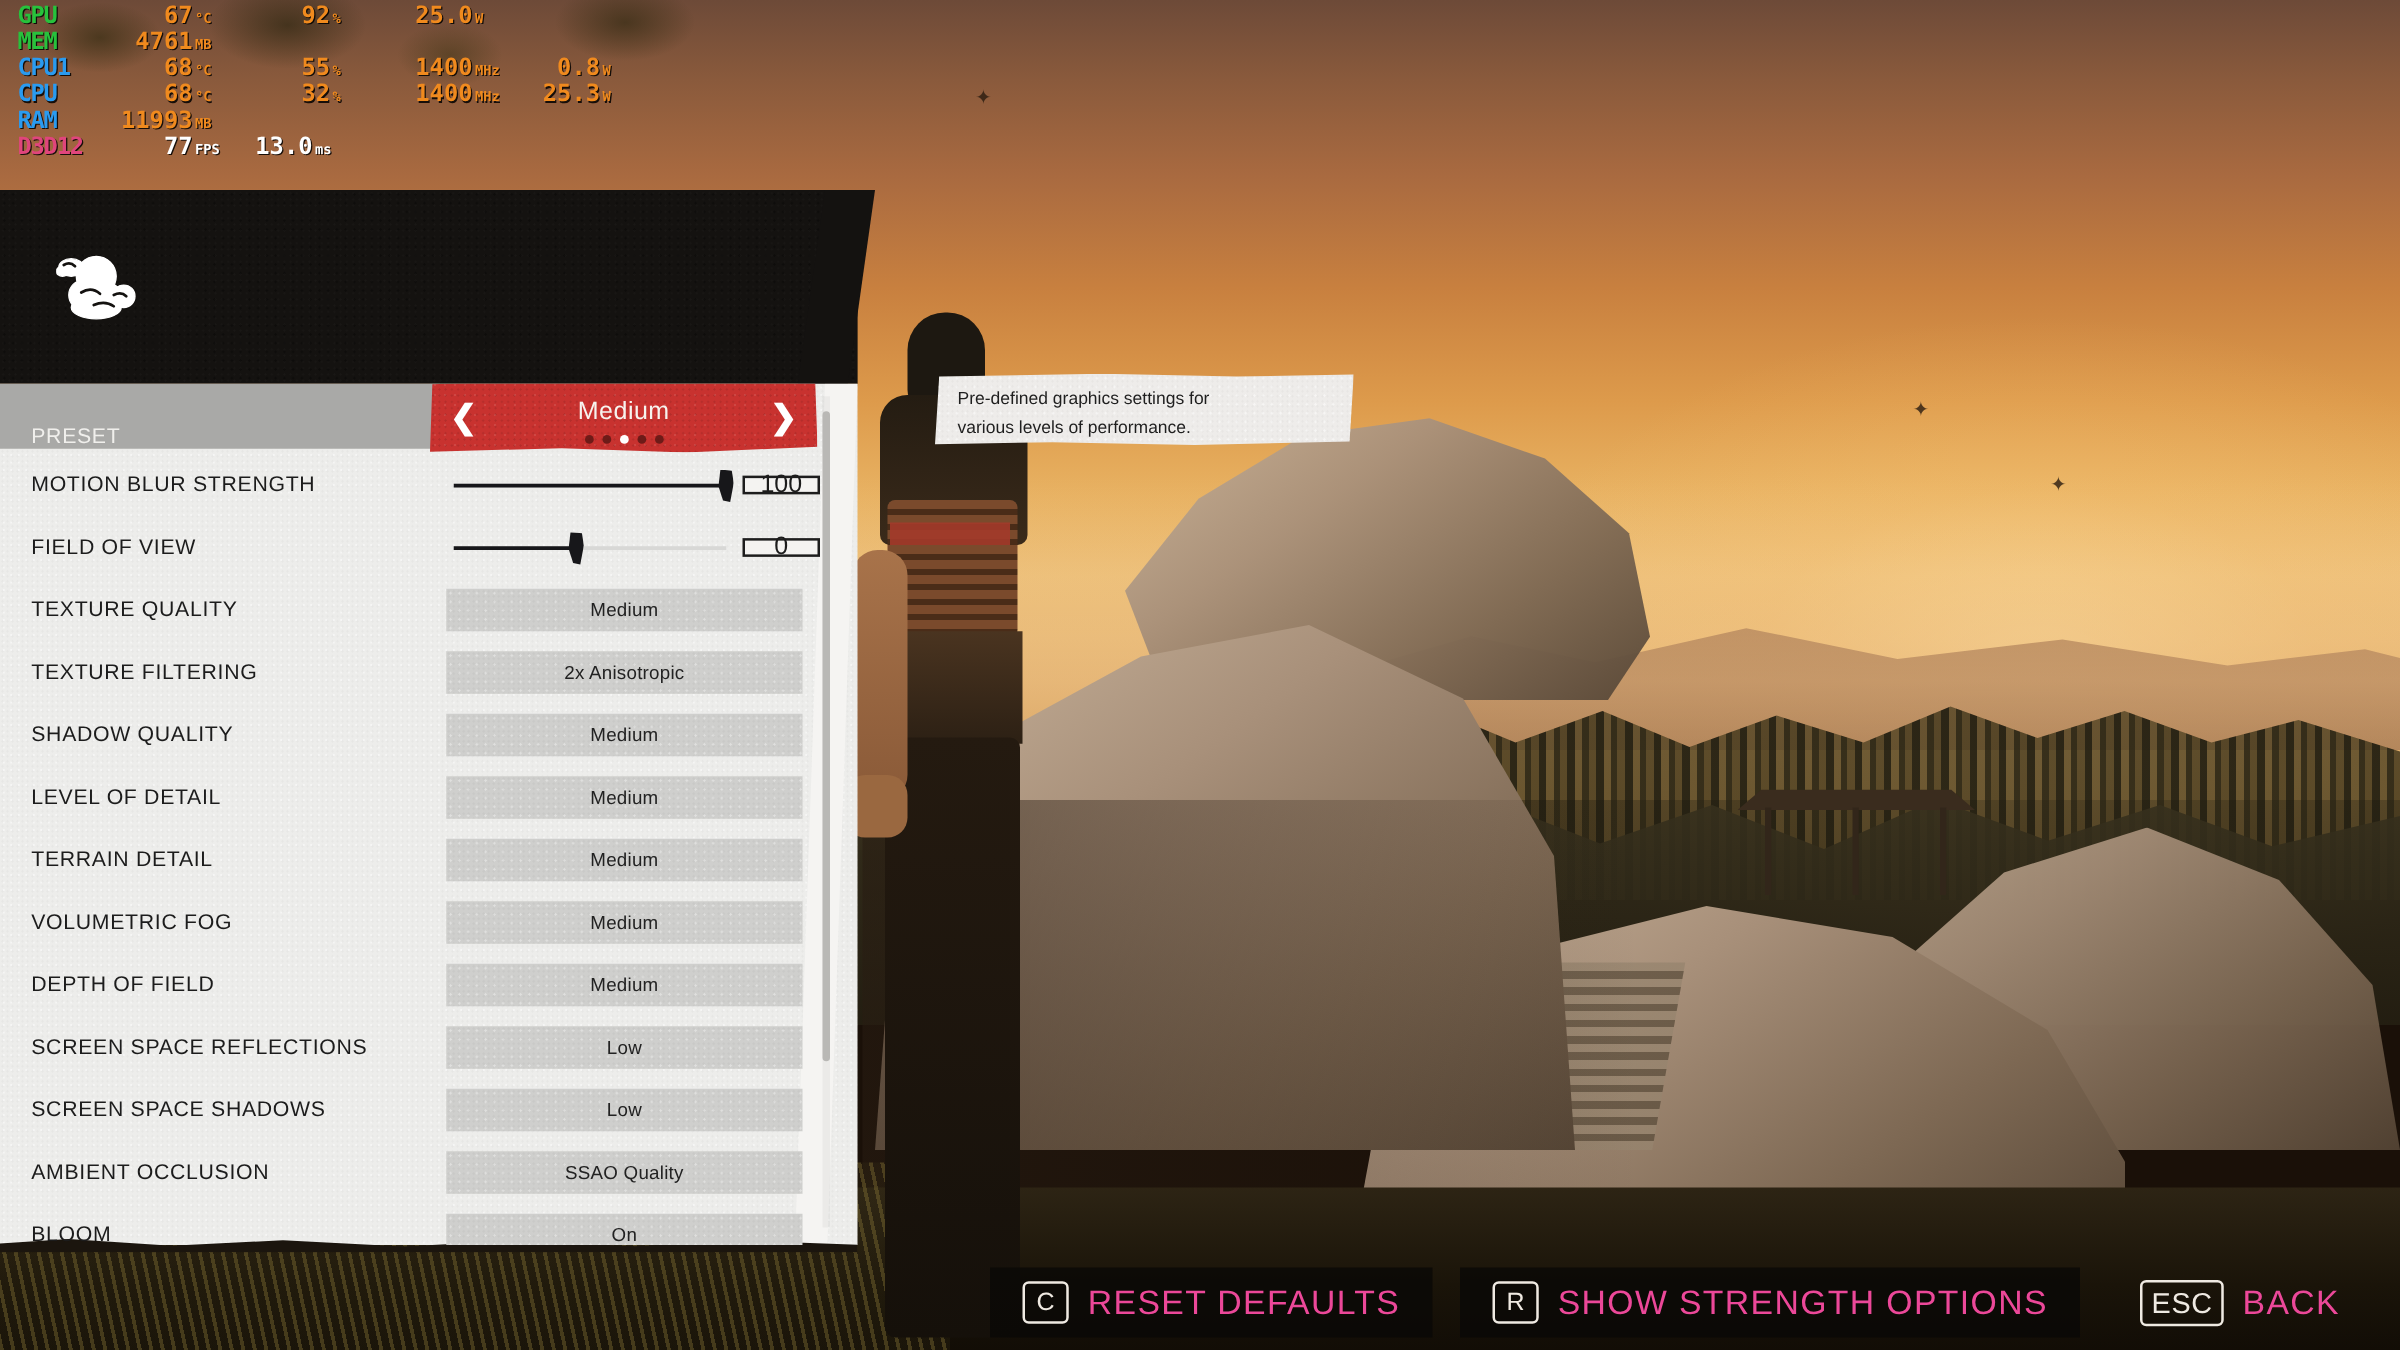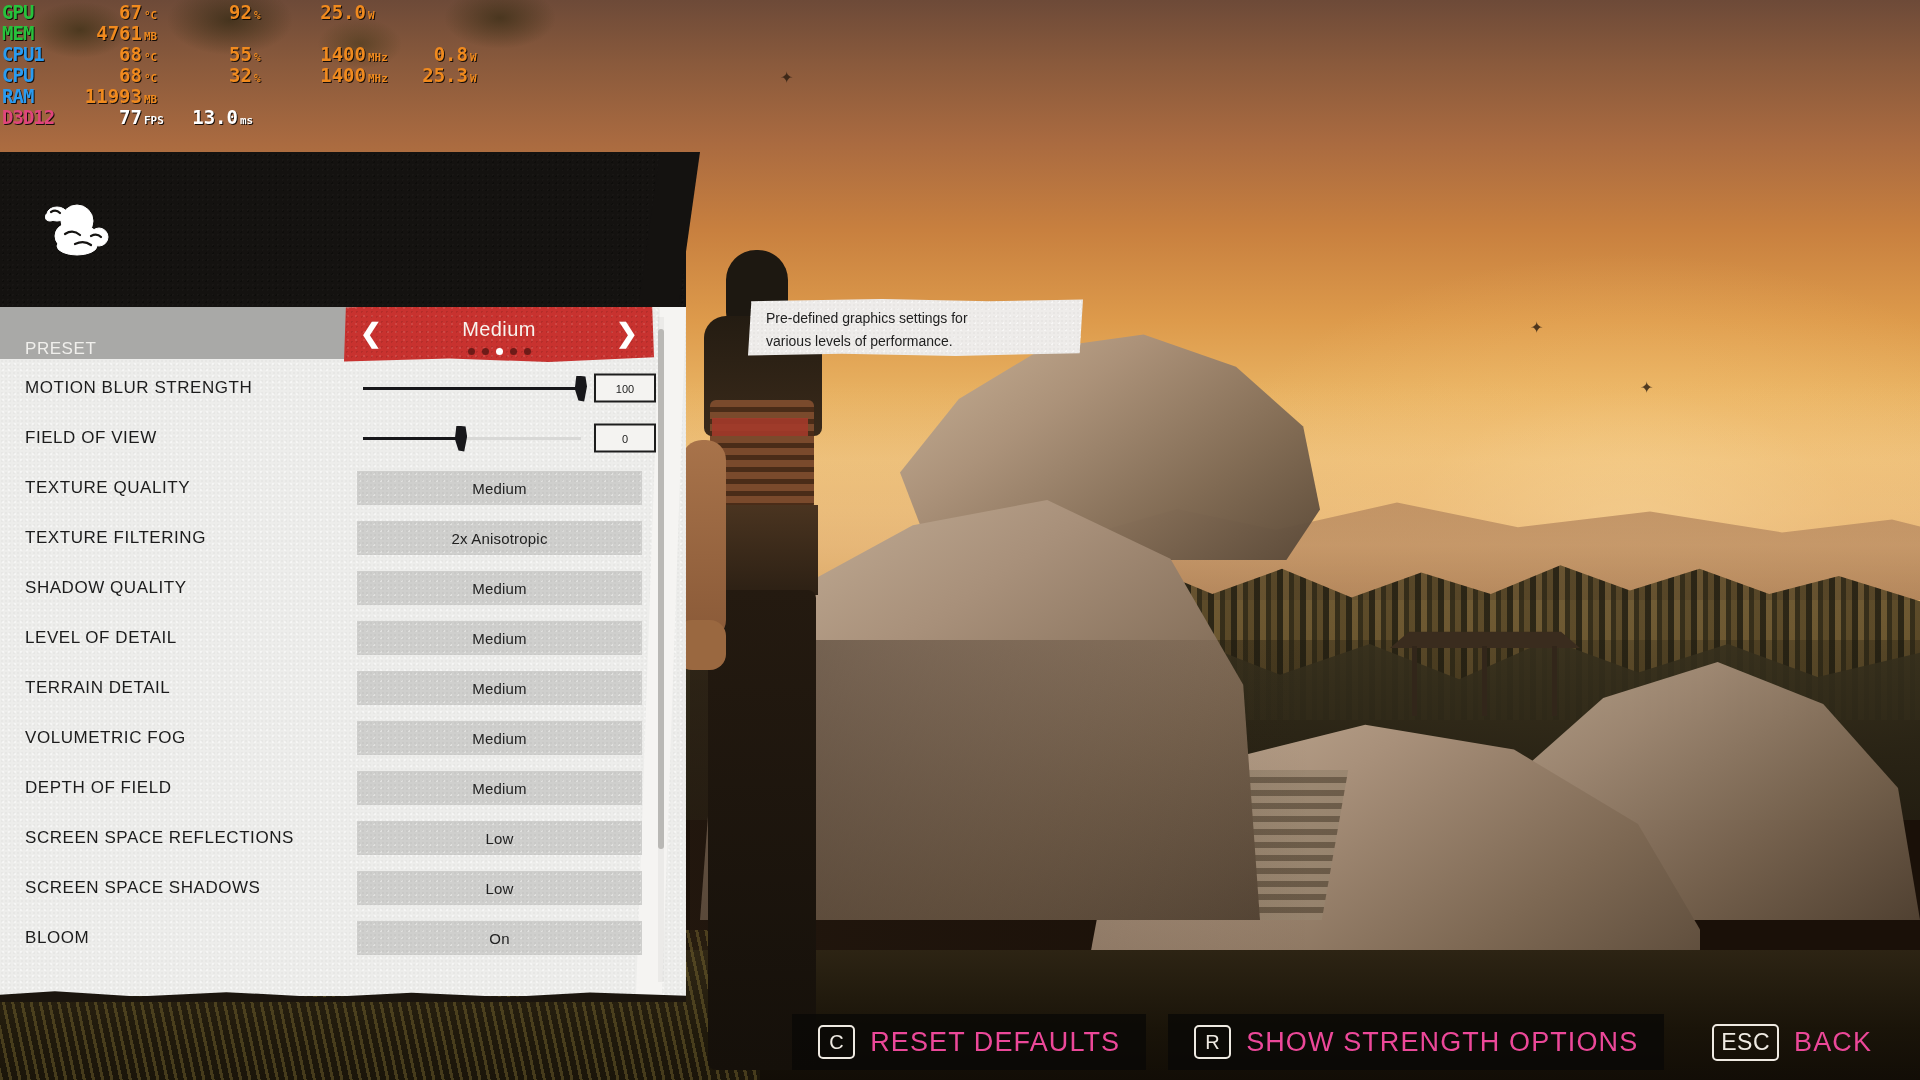--- a/index.html
+++ b/index.html
@@ -138,21 +138,21 @@
   .ch-leg { position:absolute; left:18px; top:340px; width:108px; height:480px;
     background:linear-gradient(to bottom, #241a10, #15100a); border-radius:8px; }
   .ch-sword { position:absolute; left:-36px; top:300px; width:14px; height:300px;
     background:linear-gradient(to bottom, #2a2018, #171008); transform:rotate(6deg); border-radius:4px; }
 
   
   .bird { position:absolute; color:#2a1c10; font-size:16px; opacity:.8; }
 
   
   #hw-overlay {
-    position:absolute; left:0; top:0;
+    position:absolute; left:12px; top:0;
     font-family:"DejaVu Sans Mono", monospace;
     font-weight:bold;
     font-size:19px;
     line-height:21px;
     text-shadow:1px 1px 0 rgba(0,0,0,.85);
     z-index:30;
     padding:2px 0 0 2px;
   }
   #hw-overlay .row { display:flex; align-items:baseline; height:21px; white-space:nowrap; }
   #hw-overlay .lbl { width:68px; letter-spacing:-1px; }
@@ -271,23 +271,23 @@
   }
   .slider-track { position:relative; width:218px; height:3px; background:#d8d8d6; }
   .slider-fill { position:absolute; left:0; top:0; height:3px; background:#17171a; }
   .slider-knob {
     position:absolute; top:-11px; width:13px; height:26px;
     background:#17171a;
     clip-path:polygon(18% 0%, 88% 4%, 100% 42%, 78% 100%, 34% 96%, 6% 52%);
   }
   .slider-value {
     position:absolute; left:594px; top:50%; transform:translateY(-50%);
-    width:62px; height:29px; border:2px solid #1d1d1d; background:#f4f3f1;
+    width:62px; height:15px; border:2px solid #1d1d1d; background:#f4f3f1;
     display:flex; align-items:center; justify-content:center;
-    font-size:11px; color:#1c1c1c;
+    font-size:20px; color:#1c1c1c;
   }
 
   
   .option-box {
     position:absolute; left:357px; top:50%; transform:translateY(-50%);
     width:285px; height:34px;
     background:#cfcfcd;
     background-image:
       radial-gradient(rgba(0,0,0,.03) 1px, transparent 1px),
       radial-gradient(rgba(255,255,255,.35) 1px, transparent 1px);
@@ -525,20 +525,24 @@
       </div>
       <div class="srow">
         <div class="label">SCREEN SPACE REFLECTIONS</div>
         <div class="option-box">Low</div>
       </div>
       <div class="srow">
         <div class="label">SCREEN SPACE SHADOWS</div>
         <div class="option-box">Low</div>
       </div>
       <div class="srow">
+        <div class="label">AMBIENT OCCLUSION</div>
+        <div class="option-box">SSAO Quality</div>
+      </div>
+      <div class="srow">
         <div class="label">BLOOM</div>
         <div class="option-box">On</div>
       </div>
 
     </div>
   </div>
   <div class="panel-bottom-edge"></div>
 </div>
 
 <div id="tooltip">

